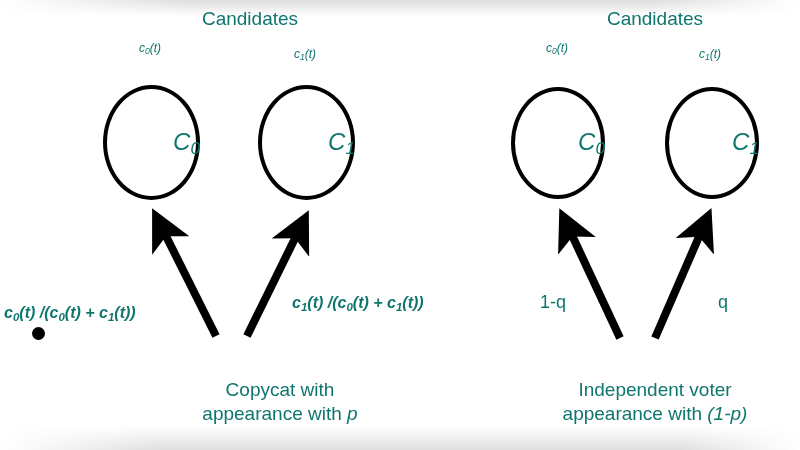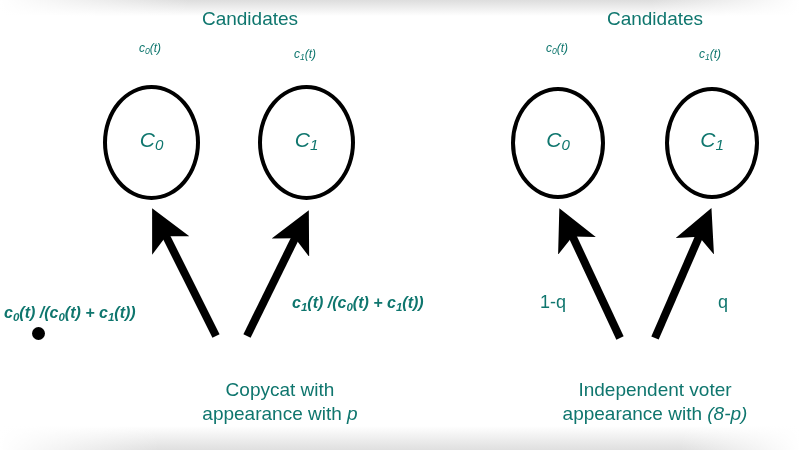--- a/index.html
+++ b/index.html
@@ -78,24 +78,24 @@
     font-weight: 400;
     text-align: center;
   }
   .node-label .sub,
   .inner-label .sub,
   .formula .sub {
     font-size: 0.72em;
     vertical-align: -0.22em;
   }
   .inner-label {
-    font-size: 21px;
-    font-style: italic;
-    font-weight: 400;
-    text-align: center;
+    font-size: 24px;
+    font-style: italic;
+    font-weight: 400;
+    text-align: right;
   }
   .formula {
     font-size: 16px;
     font-style: italic;
     font-weight: 700;
   }
   .edge-weight {
     font-size: 18px;
     font-weight: 400;
   }
@@ -201,21 +201,21 @@
     <span>C</span><span class="sub">1</span>
   </div>
 
   <div class="txt edge-weight" style="left:540px; top:292px;">1-q</div>
 
   <div class="txt edge-weight" style="left:718px; top:292px;">q</div>
 
   <div class="txt caption" style="left:525px; top:378px; width:260px;">
     <span>Independent voter</span><br>
     <span>appearance with</span>
-    <span class="ital">(8-p)</span>
+    <span class="ital">(1-p)</span>
   </div>
 
   <svg class="arrows" viewBox="0 0 800 450">
     <defs>
       <marker id="head" viewBox="0 0 12 12" refX="9.5" refY="6" markerWidth="5.2" markerHeight="5.2" orient="auto-start-reverse">
         <path d="M 0 0 L 12 6 L 0 12 L 3 6 Z" fill="#000000"></path>
       </marker>
     </defs>
 
     <line x1="216" y1="336" x2="156" y2="216" stroke="#000000" stroke-width="8" marker-end="url(#head)"></line>

